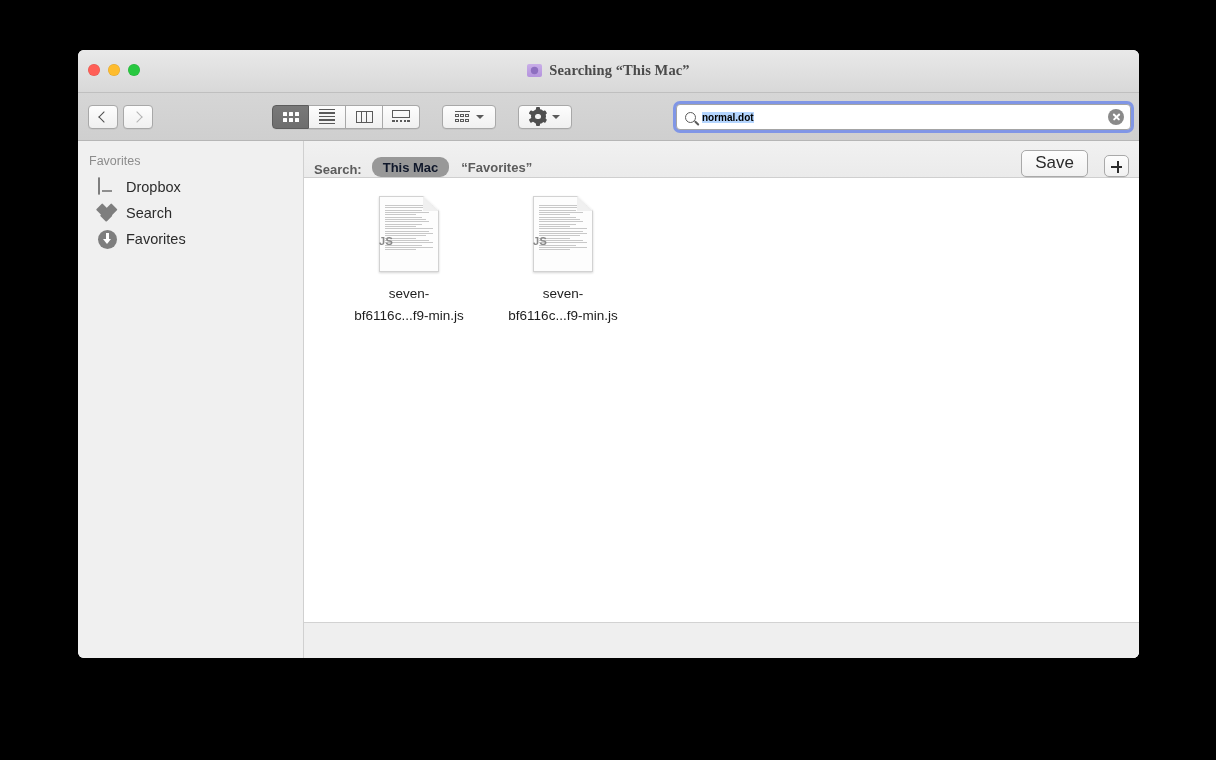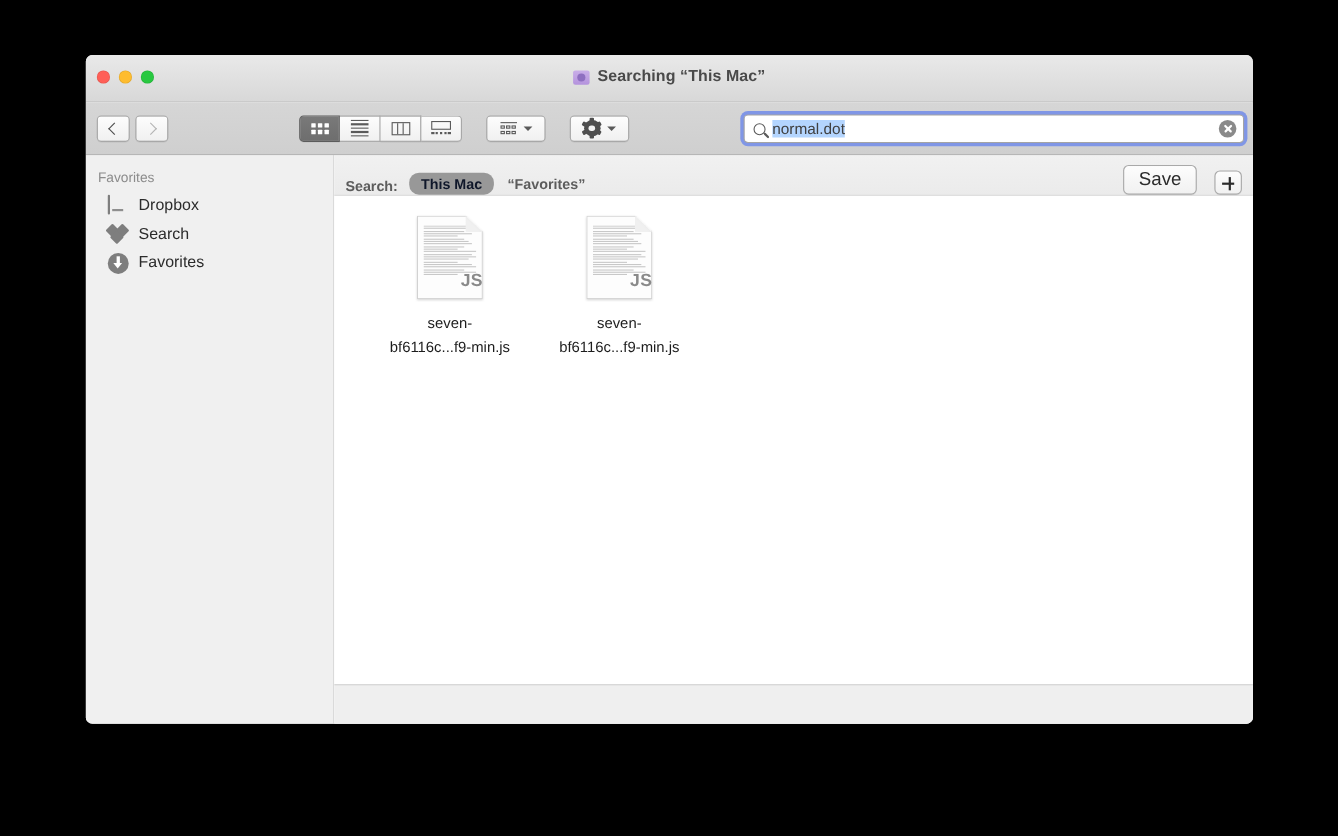--- a/index.html
+++ b/index.html
@@ -25,20 +25,21 @@
     background: #ffffff;
     box-shadow: 0 0 0 0.5px rgba(0,0,0,0.35);
   }
 
   
   .titlebar {
     height: 43px;
     background: linear-gradient(to bottom, #e9e9e9 0%, #d8d8d8 100%);
     border-bottom: 1px solid #bfbfbf;
     position: relative;
+    font-family: Liberation Serif, serif;
   }
   .traffic-lights {
     position: absolute;
     left: 10px;
     top: 14px;
     display: flex;
     gap: 8px;
   }
   .tl {
     width: 12px; height: 12px;
@@ -206,24 +207,25 @@
     content:"";
     position:absolute;
     right: -4px; bottom: -2.5px;
     width: 5.5px; height: 1.6px;
     background: #5b5b5b;
     transform: rotate(45deg);
     border-radius: 1px;
   }
   .search-text {
     flex: 1;
-    font-size: 14px;
-    color: #404040;
+    font-size: 10px;
+    color: #000000;
     white-space: nowrap;
     overflow: hidden;
+    font-weight: bold;
   }
   .search-text span.sel {
     background: #b4d5fe;
     padding: 1px 0;
   }
   .clear-btn {
     width: 16px; height: 16px;
     border-radius: 50%;
     background: #8a8a8a;
     flex: none;
@@ -452,23 +454,23 @@
     height: 1.1px;
     background: #c8c8c8;
     display: block;
   }
   .doc-icon .lines i:nth-child(3n)   { width: 78%; }
   .doc-icon .lines i:nth-child(4n)   { width: 91%; }
   .doc-icon .lines i:nth-child(5n)   { width: 64%; }
   .doc-icon .lines i:nth-child(7n)   { width: 85%; }
   .doc-icon .js-label {
     position: absolute;
-    left: 0; right: 0; bottom: 7px;
-    text-align: right;
-    font-size: 16px;
+    left: 0; right: 0; bottom: 25px;
+    text-align: left;
+    font-size: 11px;
     font-weight: bold;
     color: #8a8a8a;
     letter-spacing: 0.3px;
   }
   .file-name {
     margin-top: 11px;
     font-size: 13.5px;
     color: #1d1d1d;
     text-align: center;
     line-height: 1.62;

